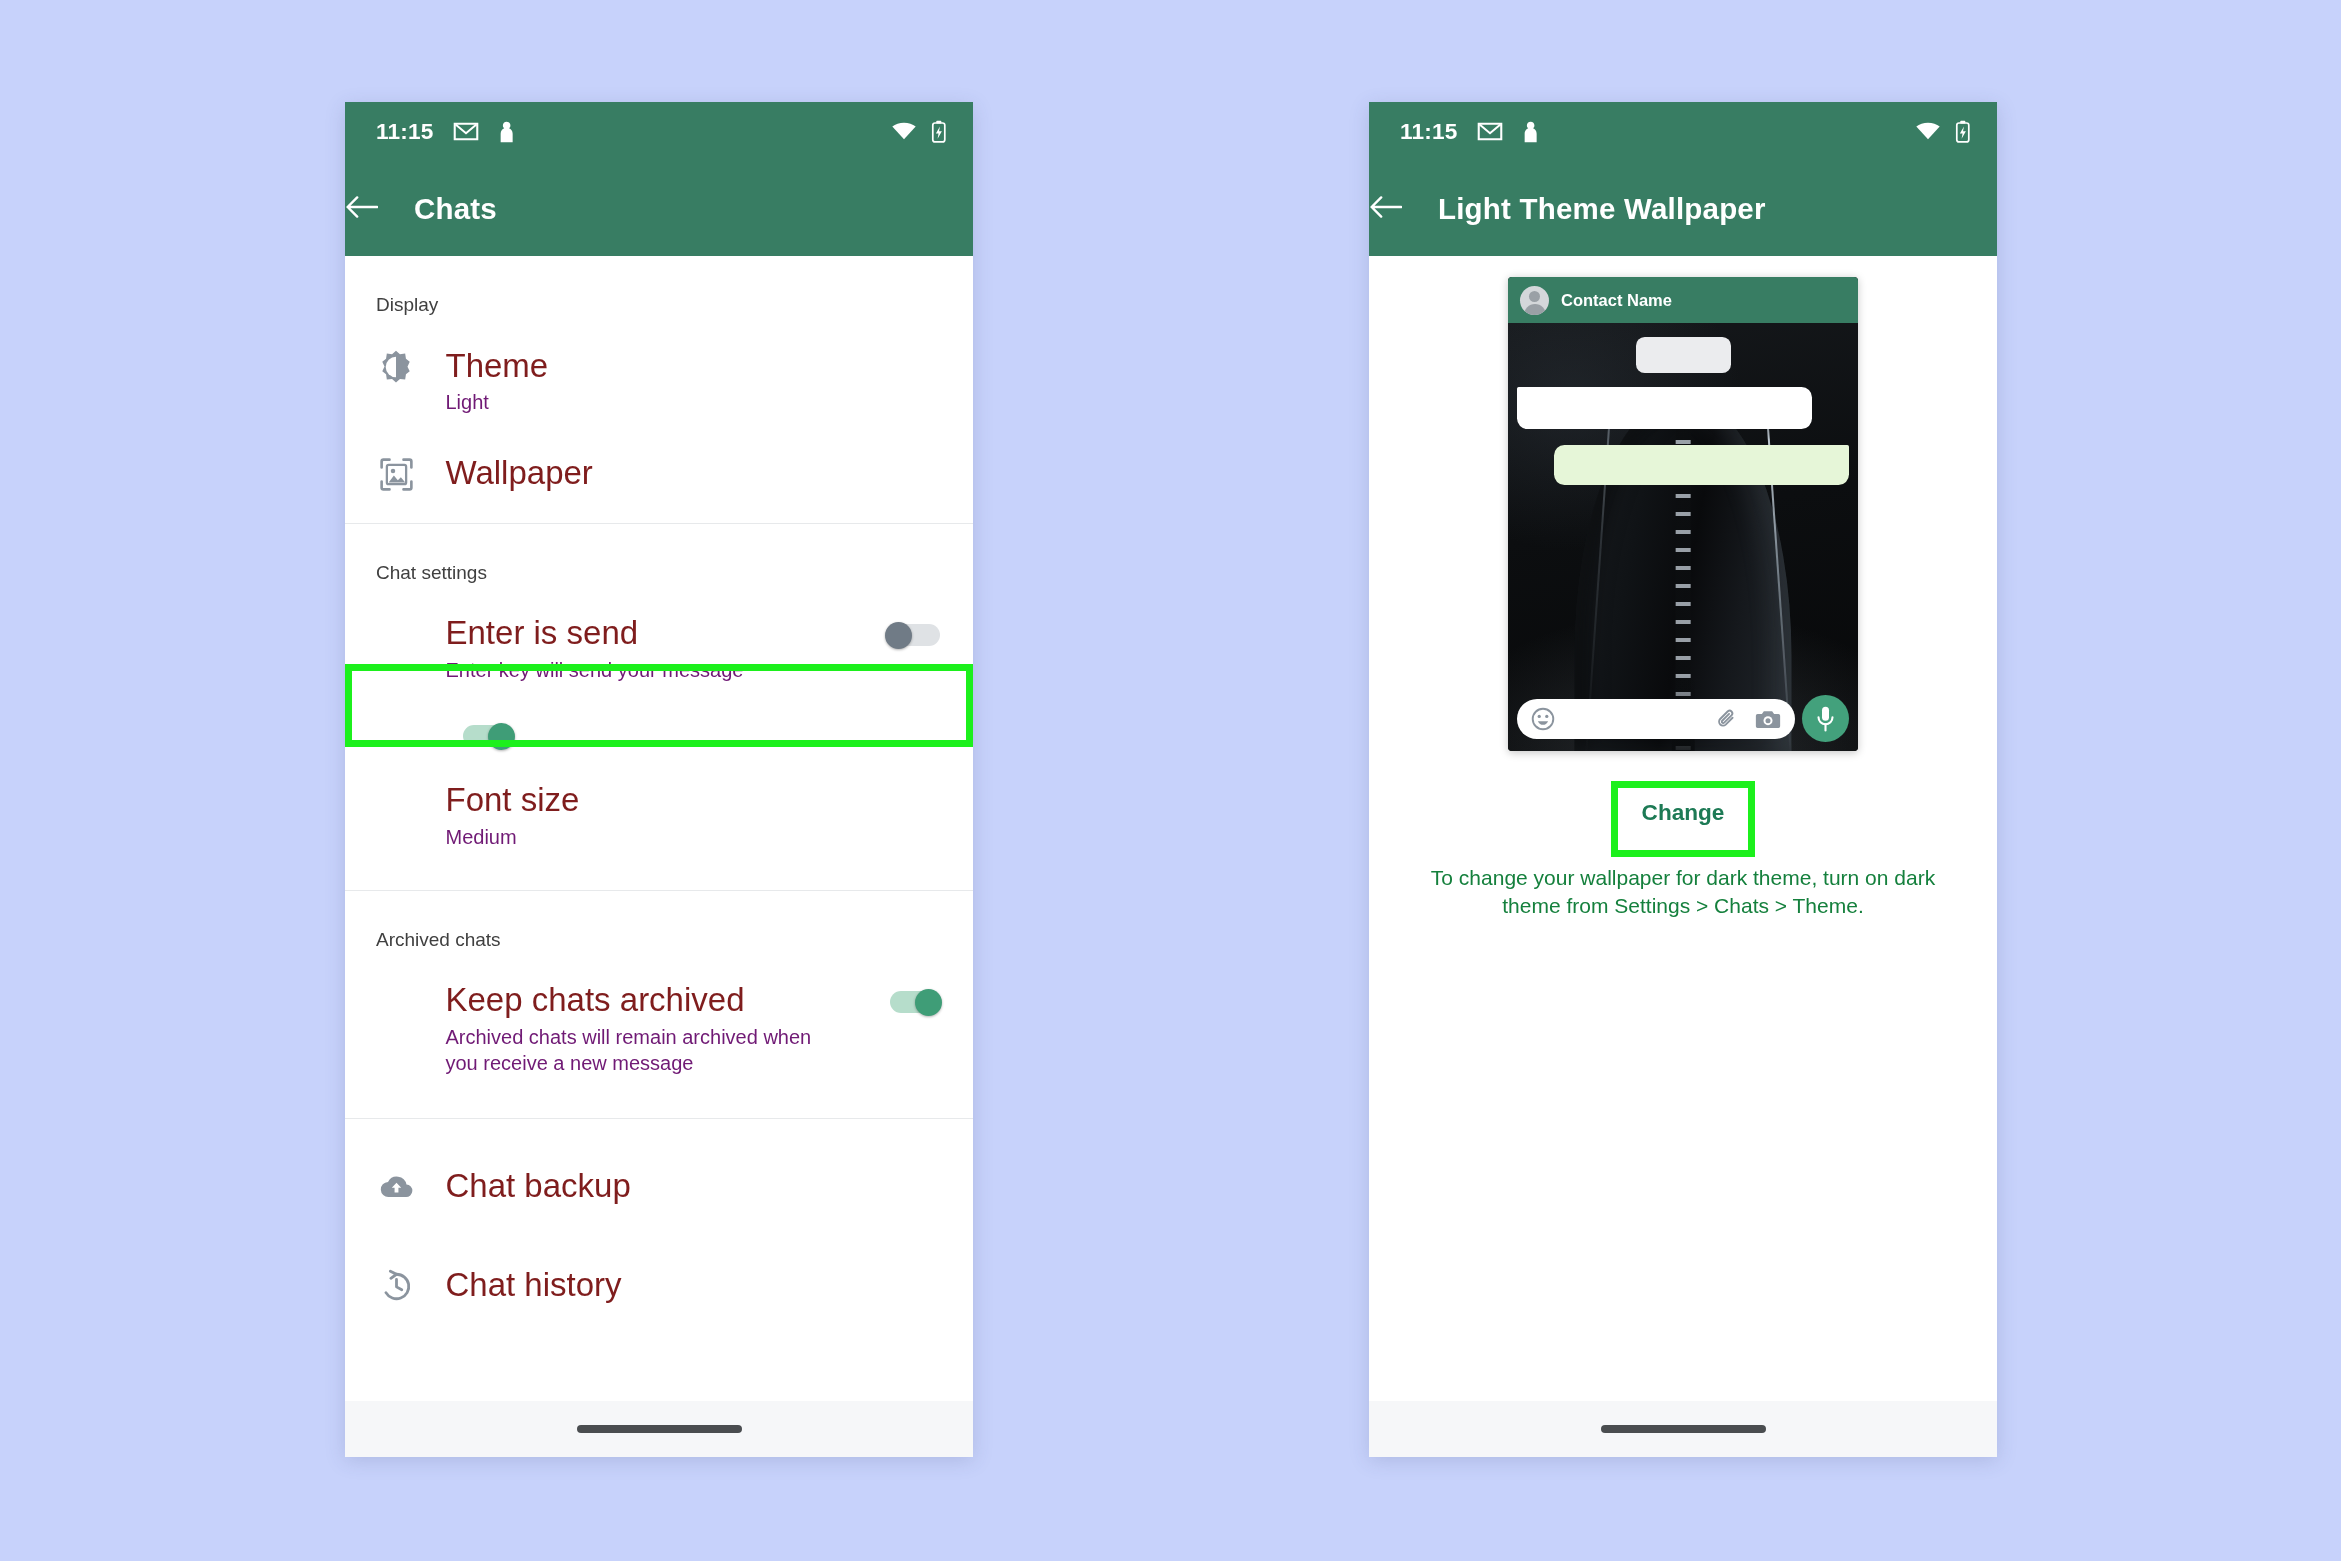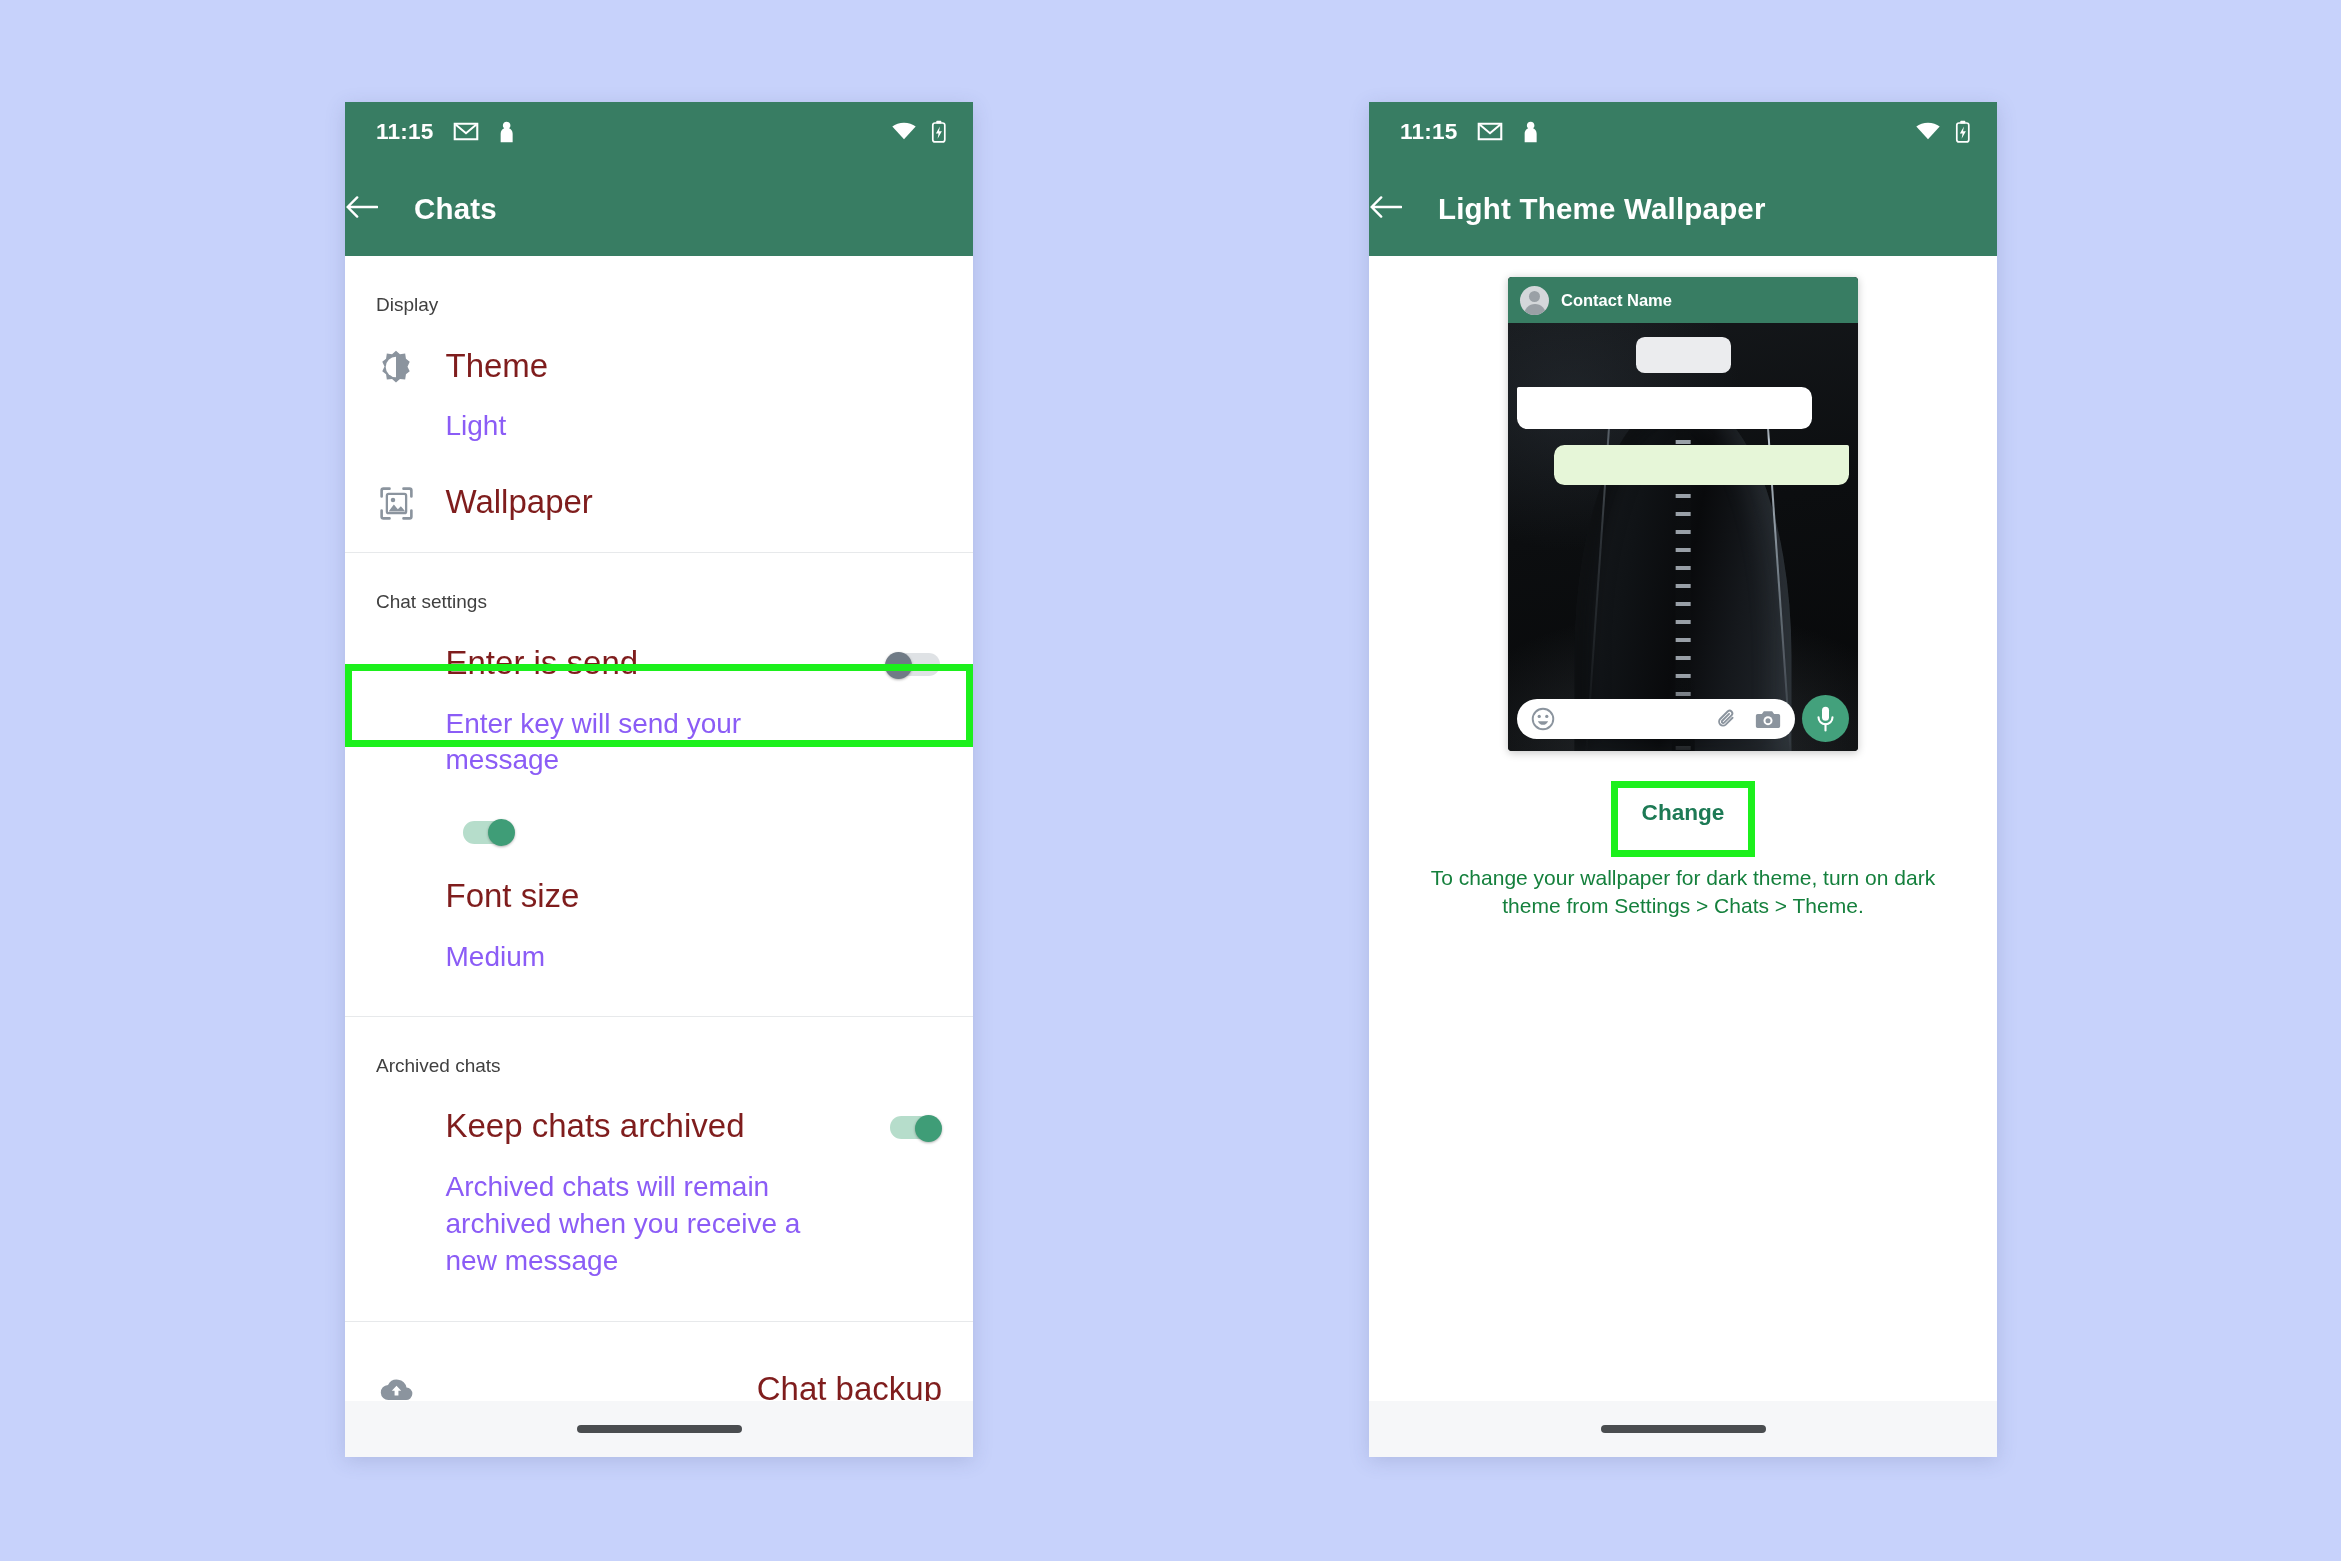--- a/index.html
+++ b/index.html
@@ -96,23 +96,23 @@
     justify-content: center;
   }
   .row-icon.spacer { background: none; }
   .row-text { flex: 1; }
   .row-title {
     font-size: 33px;
     color: #7f1d1d;
     line-height: 1.2;
   }
   .row-sub {
-    font-size: 28px;
-    color: #8b5cf6;
-    margin-top: 23px;
+    font-size: 20px;
+    color: #701a75;
+    margin-top: 4px;
     line-height: 1.32;
     max-width: 382px;
   }
 
   
   .toggle {
     position: relative;
     width: 57px;
     height: 26px;
     margin-top: 8.7px;
@@ -522,21 +522,21 @@
         <div class="row-sub">Archived chats will remain archived when you receive a new message</div>
       </span>
       <span class="toggle on">
         <span class="track"></span>
         <span class="thumb"></span>
       </span>
     </div>
 
     <div class="divider" style="margin-top:26px;"></div>
 
-    <div class="row" style="margin-top:31px;align-items:center;text-align:right;">
+    <div class="row" style="margin-top:31px;align-items:center;">
       <span class="row-icon">
         <svg width="35" height="28" viewBox="0 0 40 32">
           <path d="M31.4 13.2a11.3 11.3 0 00-21.1-3A8.6 8.6 0 0011 27.4h19.6a7.1 7.1 0 00.8-14.2z" fill="#8b949e"></path>
           <path d="M20 11l5.4 5.8h-3.2v5.4h-4.4v-5.4h-3.2z" fill="#ffffff"></path>
         </svg>
       </span>
       <span class="row-text">
         <span class="row-title">Chat backup</span>
       </span>
     </div>

